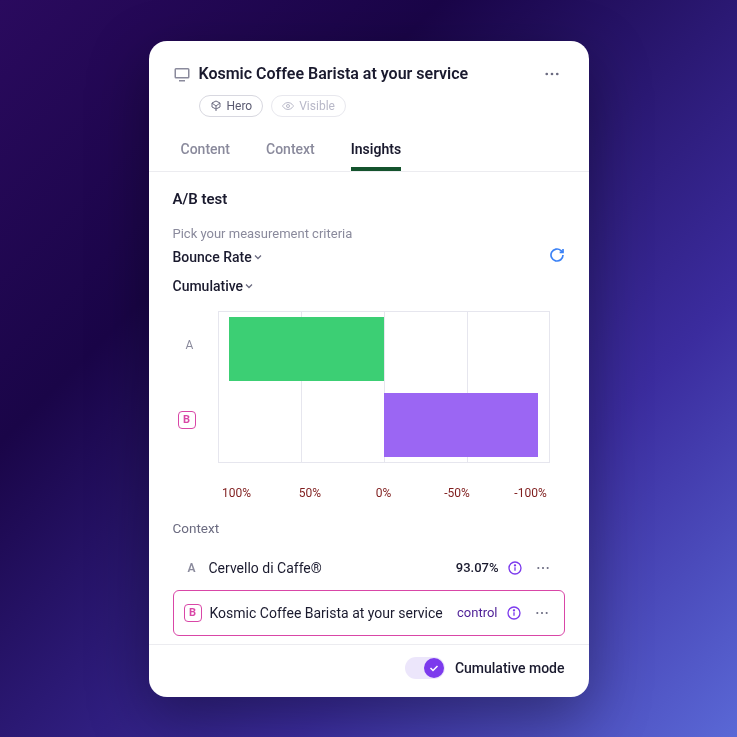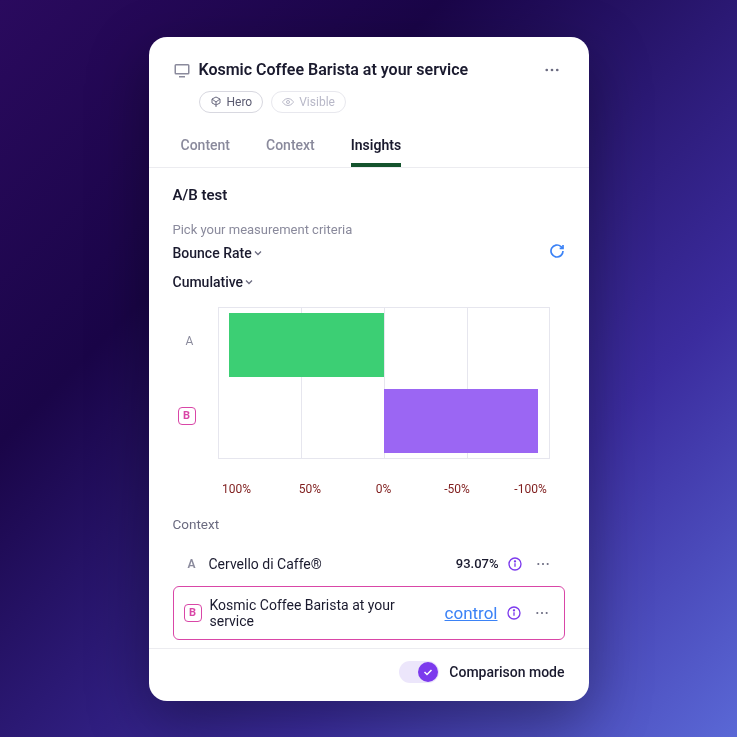--- a/index.html
+++ b/index.html
@@ -67,21 +67,21 @@
   .variants-title { font-size:13.5px; color:#6b6b80; margin-bottom:10px; }
   .variant-row {
     display:flex; align-items:center; gap:8px; padding:10px 10px;
     font-size:14px; color:#1a1a2e;
   }
   .variant-row.selected { border:1.5px solid #d946a7; border-radius:6px; }
   .variant-marker { width:18px; text-align:center; font-size:12px; color:#8a8a9c; font-weight:600; }
   .variant-marker.b { display:inline-flex; align-items:center; justify-content:center; width:18px; height:18px; border:1.5px solid #d946a7; color:#d946a7; font-size:11px; font-weight:700; border-radius:4px; }
   .variant-name { flex:1; }
   .variant-pct { font-size:13px; color:#1a1a2e; font-weight:500; }
-  .variant-control { font-size:17px; color:#3b82f6;text-decoration:underline; }
+  .variant-control { font-size:13px; color:#4c1d95; }
   .info-icon { color:#7c3aed; width:16px; height:16px; cursor:pointer; }
 
   .footer { display:flex; justify-content:flex-end; align-items:center; gap:10px; padding:12px 24px 0 24px; margin-top:8px; border-top:1px solid #ececf0; }
   .toggle {
     width:40px; height:22px; background:#ece6fb; border-radius:11px; position:relative; cursor:pointer;
   }
   .toggle .knob {
     position:absolute; right:1px; top:1px; width:20px; height:20px; border-radius:50%;
     background:#7c3aed; display:flex; align-items:center; justify-content:center;
   }
@@ -249,16 +249,16 @@
   </div>
 
   <div class="footer">
     <div class="toggle">
       <div class="knob">
         <svg width="12" height="12" viewBox="0 0 24 24" fill="none" stroke="#fff" stroke-width="3">
             <polyline points="5 12 10 17 19 8"></polyline>
           </svg>
       </div>
     </div>
-    <span class="footer-label">Comparison mode</span>
+    <span class="footer-label">Cumulative mode</span>
   </div>
 
 </div>
 
 </body></html>

